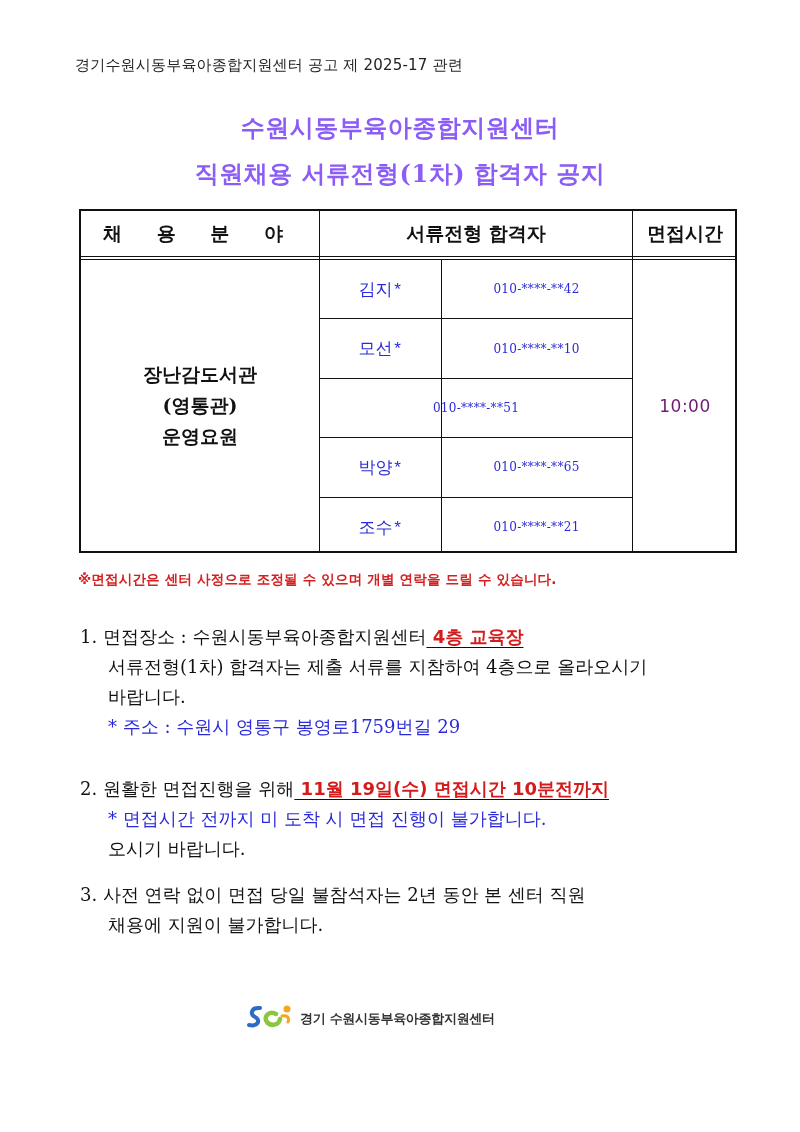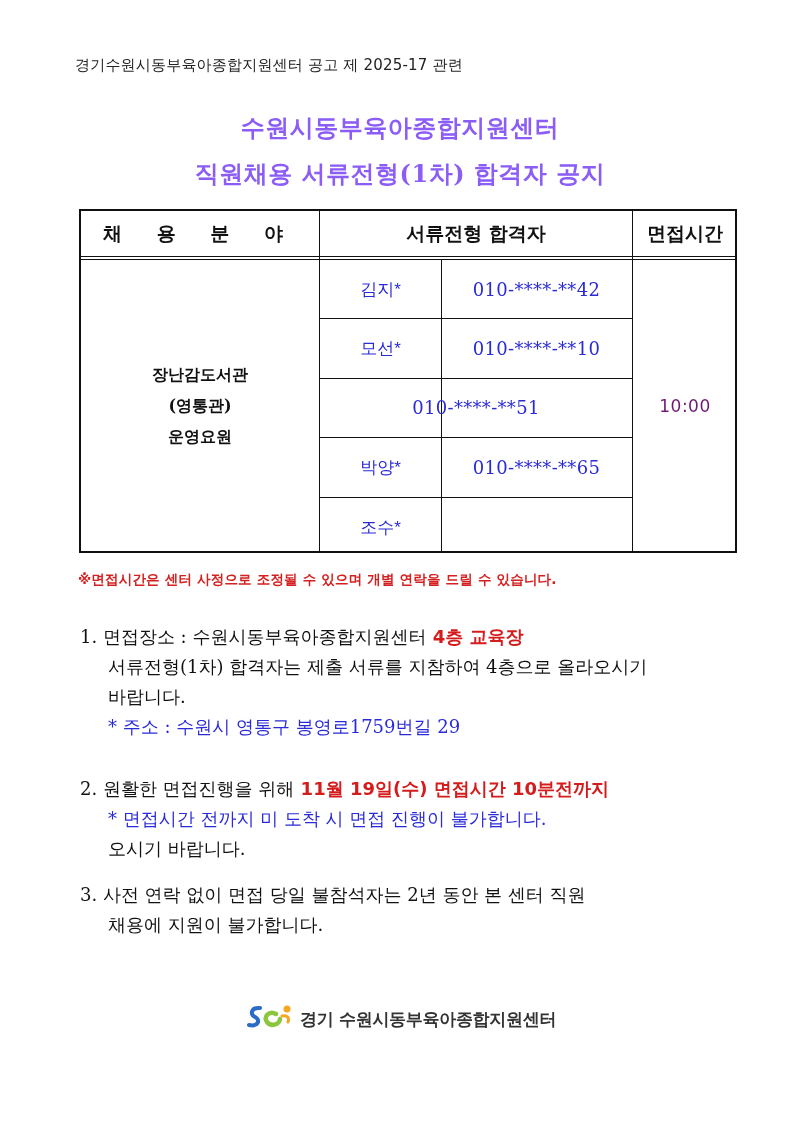--- a/index.html
+++ b/index.html
@@ -88,21 +88,21 @@
       left: 0;
       top: 49px;
       width: 238px;
       bottom: 0;
       display: flex;
       flex-direction: column;
       align-items: center;
       justify-content: center;
       font-family: "DejaVu Serif", "Liberation Serif", serif;
       font-weight: bold;
-      font-size: 16px;
+      font-size: 19px;
       line-height: 31px;
       color: #111;
       text-align: center;
     }
     .time-cell {
       position: absolute;
       left: 552px;
       top: 49px;
       width: 104px;
       bottom: 0;
@@ -128,28 +128,28 @@
       display: flex;
     }
     .row:last-child { border-bottom: none; }
     .row .name {
       width: 121px;
       display: flex;
       align-items: center;
       justify-content: center;
       font-size: 17px;
       color: #2a2ad8;
-      font-family: Liberation Sans, sans-serif;
+      font-family: Liberation Mono, monospace;
     }
     .row .phone {
       flex: 1;
       display: flex;
       align-items: center;
       justify-content: center;
-      font-size: 18px;
+      font-size: 12px;
       color: #2a2ad8;
       font-family: "DejaVu Serif", "Liberation Serif", serif;
       letter-spacing: 0.3px;
     }
 
     .notice {
       position: absolute;
       left: 78px;
       top: 571px;
       font-size: 13.5px;
@@ -166,37 +166,38 @@
       color: #111;
       line-height: 30px;
     }
     .item .line { white-space: nowrap; }
     .item .indent { padding-left: 28px; }
     .item .blue { color: #2a2ad8; }
     .item .red-u {
       color: #d41c1c;
       font-weight: bold;
       font-family: "DejaVu Sans", "Liberation Sans", sans-serif;
+      text-decoration: underline;
       text-decoration-color: #111;
       text-underline-offset: 4px;
     }
     .item1 { top: 622px; }
     .item2 { top: 774px; }
     .item3 { top: 880px; }
 
     .footer-logo {
       position: absolute;
       left: 246px;
       top: 1003px;
       display: flex;
       align-items: center;
       gap: 6px;
     }
     .footer-logo .logo-text {
-      font-size: 17px;
+      font-size: 13px;
       color: #333;
       font-weight: bold;
       letter-spacing: -0.3px;
     }
   </style>
 </head>
 <body>
 
 <div class="ref-line">경기수원시동부육아종합지원센터 공고 제 2025-17 관련</div>
 
@@ -229,20 +230,21 @@
     </div>
     <div class="row">
       <div class="phone">010-****-**51</div>
     </div>
     <div class="row">
       <div class="name">박양*</div>
       <div class="phone">010-****-**65</div>
     </div>
     <div class="row">
       <div class="name">조수*</div>
+      <div class="phone">010-****-**21</div>
     </div>
   </div>
 
   <div class="time-cell">10:00</div>
 </div>
 
 <div class="notice">※면접시간은 센터 사정으로 조정될 수 있으며 개별 연락을 드릴 수 있습니다.</div>
 
 <div class="item item1">
   <div class="line">

